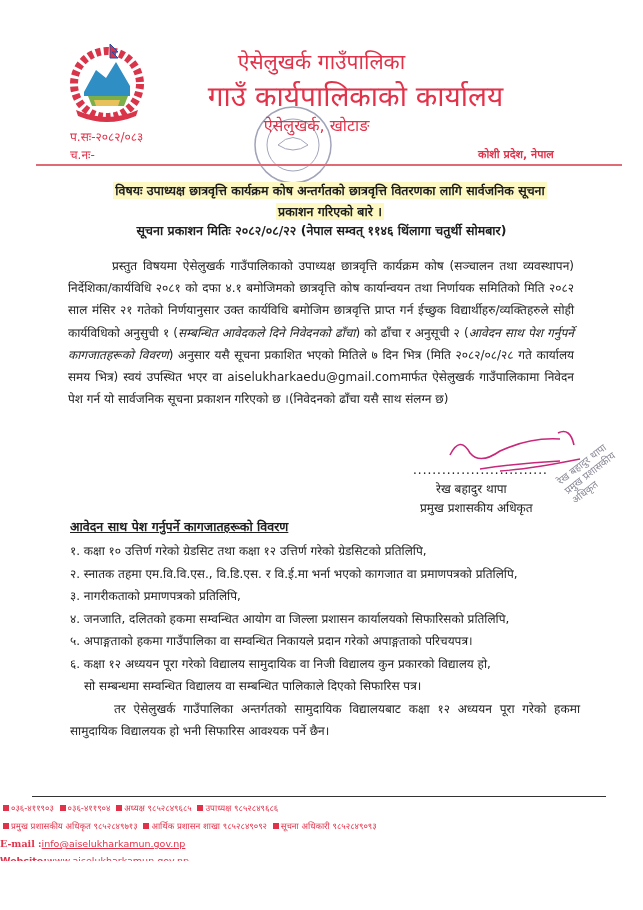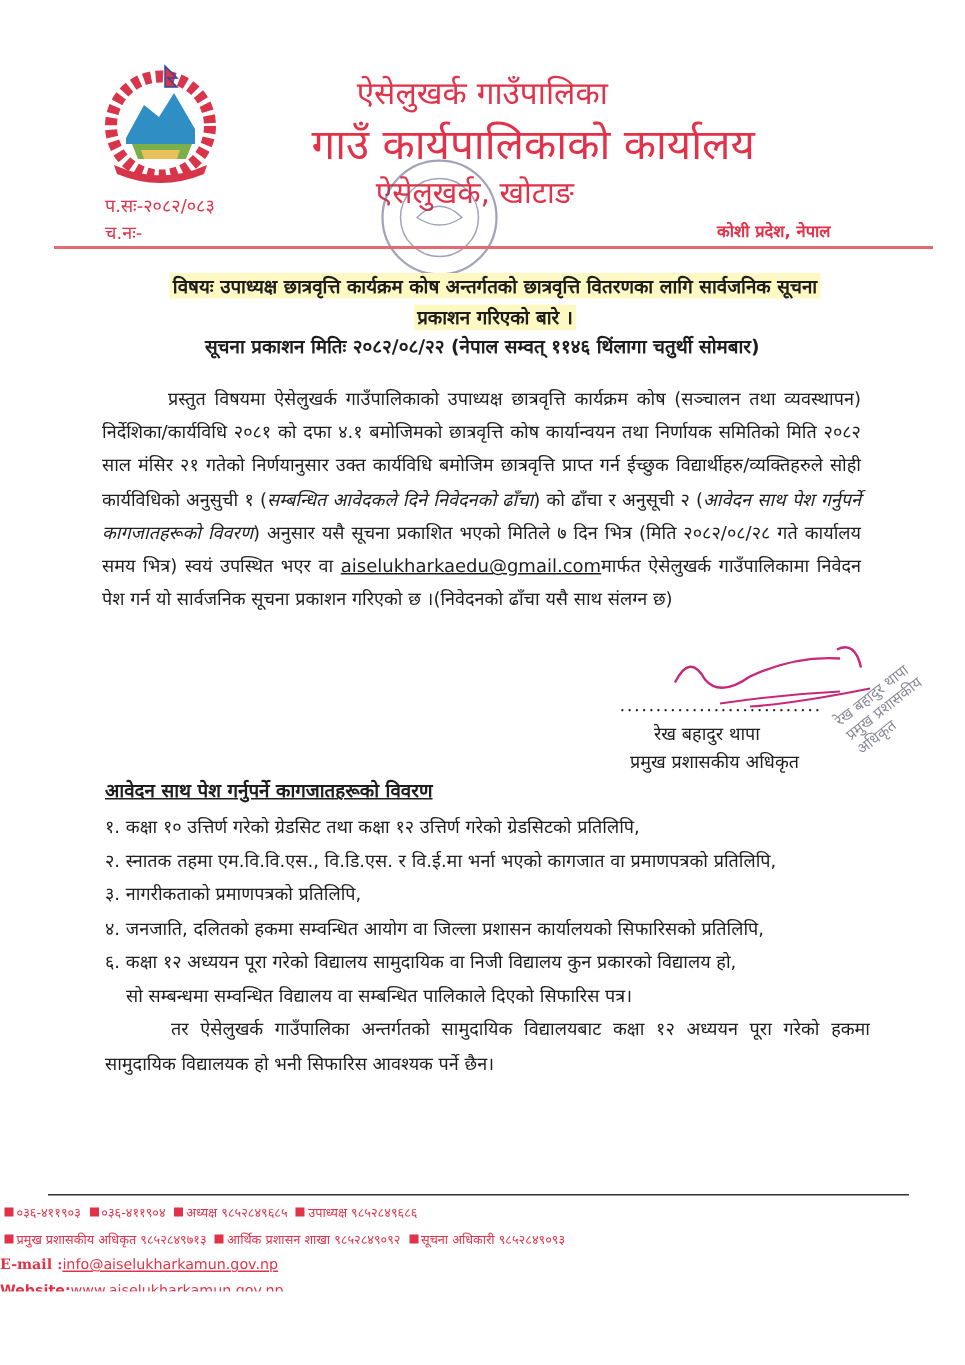--- a/index.html
+++ b/index.html
@@ -6,36 +6,36 @@
   body {
     width: 643px; height: 910px; position: relative; overflow: hidden;
     font-family: "DejaVu Serif", "Liberation Serif", serif;
     color: #1e1e1e;
   }
   .abs { position: absolute; }
   
   .emblem { left: 66px; top: 40px; width: 82px; height: 84px; }
   .lg1 { left: 0; width: 643px; top: 47px; text-align: center; color: #e2324a; font-size: 21px; font-family: "DejaVu Sans", sans-serif; box-sizing: border-box; }
   .lg2 { left: 0; width: 643px; top: 76px; text-align: center; color: #e2324a; font-size: 28px; font-family: "DejaVu Sans", sans-serif; padding-left: 68px; box-sizing: border-box; }
-  .lg3 { left: 0; width: 607px; top: 114px; text-align: center; color: #e2324a; font-size: 20px; font-family: "DejaVu Sans", sans-serif; padding-left: 26px; box-sizing: border-box; }
+  .lg3 { left: 0; width: 607px; top: 114px; text-align: center; color: #e2324a; font-size: 16px; font-family: "DejaVu Sans", sans-serif; padding-left: 26px; box-sizing: border-box; }
   .refno { left: 70px; top: 128px; color: #e2324a; font-size: 12px; font-family: "DejaVu Sans", sans-serif; }
   .chno  { left: 70px; top: 146px; color: #e2324a; font-size: 12px; font-family: "DejaVu Sans", sans-serif; }
   .province { left: 478px; top: 146px; color: #e2324a; font-size: 11px; font-family: "DejaVu Sans", sans-serif; font-weight: bold; }
   .rule-red { left: 36px; top: 164px; width: 586px; height: 0; border-top: 2px solid #e06b74; }
   .stamp { left: 248px; top: 100px; width: 90px; height: 90px; opacity: .55; }
 
   
   .subject { left: 70px; top: 180px; width: 520px; text-align: center; font-size: 12.5px; font-weight: bold; line-height: 21px; font-family: "DejaVu Sans", sans-serif; }
   .subject .hl { background: #fef9c3; padding: 1px 2px; }
   .pubdate { left: 0; width: 643px; top: 222px; text-align: center; font-size: 12.5px; font-weight: bold; font-family: "DejaVu Sans", sans-serif; }
 
   
   .para { left: 68px; top: 255px; width: 506px; font-size: 12px; line-height: 22.2px; text-align: justify; font-family: "DejaVu Sans", sans-serif; text-indent: 44px; }
   .para i { font-style: italic; }
-  .para a { color: #1e1e1e; text-decoration: underline; }
+  .para a { color: #1e1e1e; }
 
   
   .sig-scribble { left: 440px; top: 425px; width: 150px; height: 50px; }
   .sig-dots { left: 413px; top: 463px; font-size: 12px; letter-spacing: 1px; }
   .sig-name { left: 436px; top: 480px; font-size: 12px; font-family: "DejaVu Sans", sans-serif; }
   .sig-title { left: 420px; top: 499px; font-size: 12px; font-family: "DejaVu Sans", sans-serif; }
   .seal { left: 555px; top: 478px; transform: rotate(-38deg); transform-origin: left top; color: #8a8a98; font-size: 10px; line-height: 12px; font-family: "DejaVu Sans", sans-serif; }
 
   
   .list-head { left: 70px; top: 518px; font-size: 12.5px; font-weight: bold; text-decoration: underline; font-family: "DejaVu Sans", sans-serif; }
@@ -103,20 +103,21 @@
   <div>रेख बहादुर थापा</div>
   <div>प्रमुख प्रशासकीय अधिकृत</div>
 </div>
 
 <div class="abs list-head">आवेदन साथ पेश गर्नुपर्ने कागजातहरूको विवरण</div>
 <div class="abs list">
   <div class="item">१. कक्षा १० उत्तिर्ण गरेको ग्रेडसिट तथा कक्षा १२ उत्तिर्ण गरेको ग्रेडसिटको प्रतिलिपि,</div>
   <div class="item">२. स्नातक तहमा एम.वि.वि.एस., वि.डि.एस. र वि.ई.मा भर्ना भएको कागजात वा प्रमाणपत्रको प्रतिलिपि,</div>
   <div class="item">३. नागरीकताको प्रमाणपत्रको प्रतिलिपि,</div>
   <div class="item">४. जनजाति, दलितको हकमा सम्वन्धित आयोग वा जिल्ला प्रशासन कार्यालयको सिफारिसको प्रतिलिपि,</div>
+  <div class="item">५. अपाङ्गताको हकमा गाउँपालिका वा सम्वन्धित निकायले प्रदान गरेको अपाङ्गताको परिचयपत्र।</div>
   <div class="item">६. कक्षा १२ अध्ययन पूरा गरेको विद्यालय सामुदायिक वा निजी विद्यालय कुन प्रकारको विद्यालय हो,</div>
   <div class="cont">सो सम्बन्धमा सम्वन्धित विद्यालय वा सम्बन्धित पालिकाले दिएको सिफारिस पत्र।</div>
   <div class="note">तर ऐसेलुखर्क गाउँपालिका अन्तर्गतको सामुदायिक विद्यालयबाट कक्षा १२ अध्ययन पूरा गरेको हकमा सामुदायिक विद्यालयक हो भनी सिफारिस आवश्यक पर्ने छैन।</div>
 </div>
 
 <div class="abs rule-black"></div>
 <div class="abs foot f1">
   <span class="bullet"></span><span>०३६-४११९०३</span>
   <span class="bullet"></span><span>०३६-४११९०४</span>
   <span class="bullet"></span><span>अध्यक्ष ९८५२८४९६८५</span>

